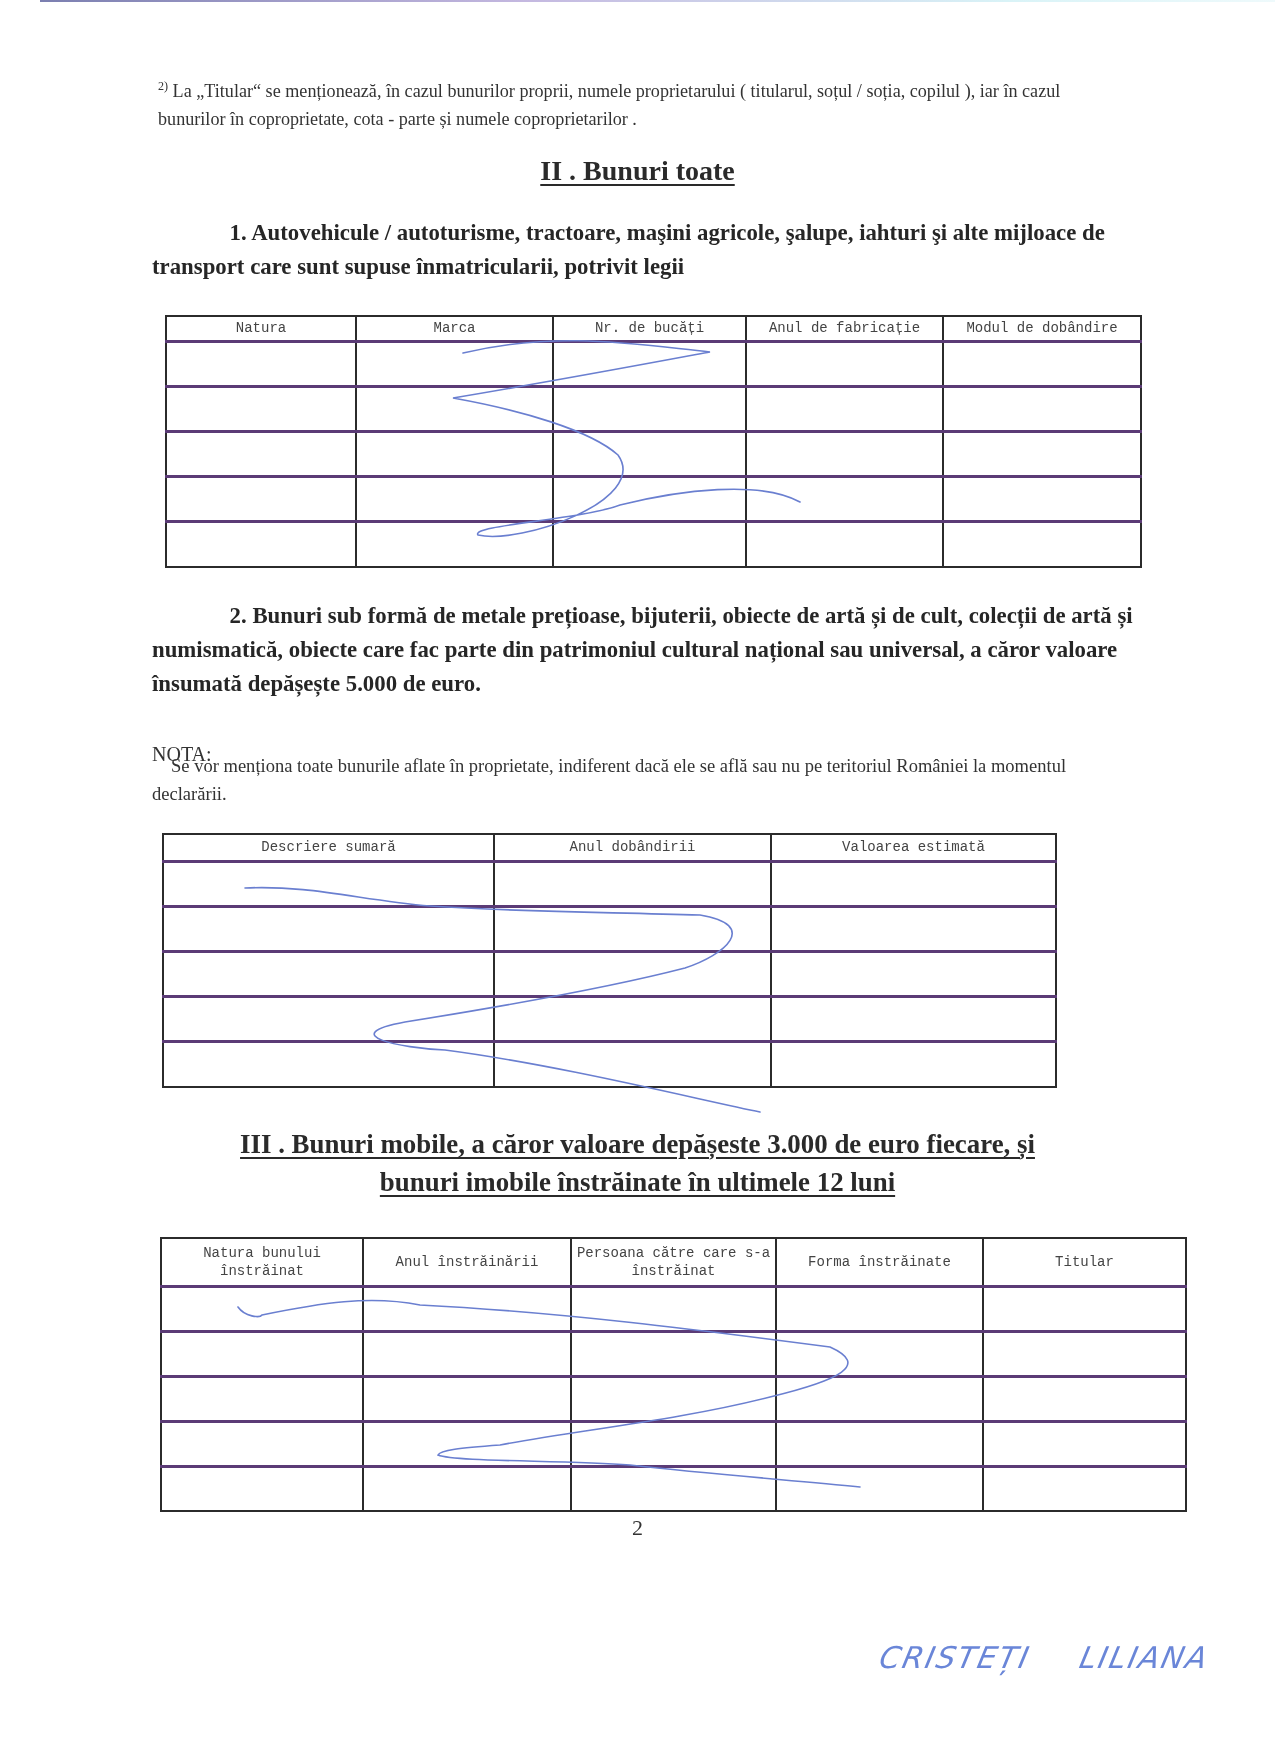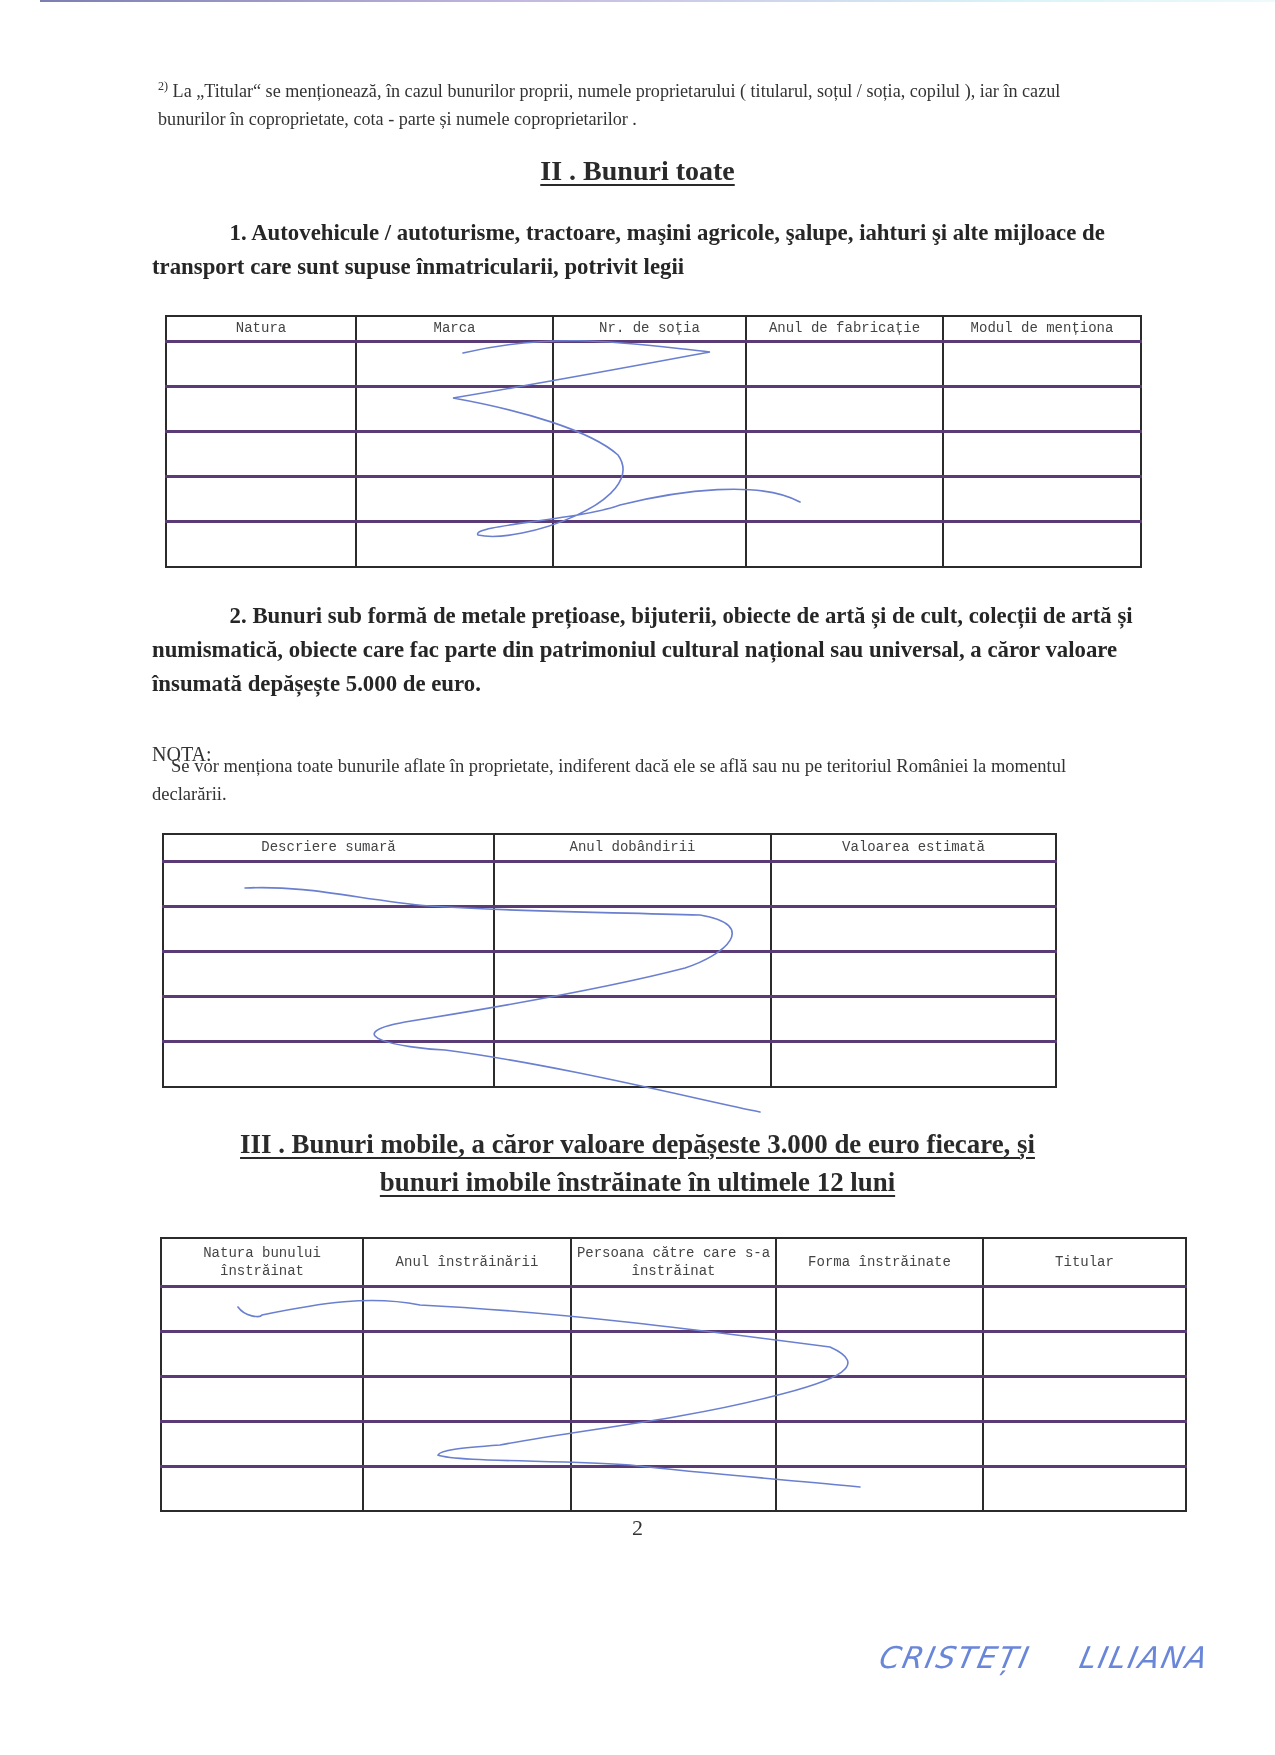--- a/index.html
+++ b/index.html
@@ -73,23 +73,23 @@
       <col style="width:190px">
       <col style="width:197px">
       <col style="width:193px">
       <col style="width:197px">
       <col style="width:198px">
     </colgroup>
   <tbody>
       <tr class="head">
     <th>Natura</th>
     <th>Marca</th>
-    <th>Nr. de soția</th>
+    <th>Nr. de bucăți</th>
     <th>Anul de fabricație</th>
-    <th>Modul de menționa</th>
+    <th>Modul de dobândire</th>
   </tr>
   <tr class="body">
         <td></td>
         <td></td>
         <td></td>
         <td></td>
         <td></td>
       </tr>
   <tr class="body">
         <td></td>

